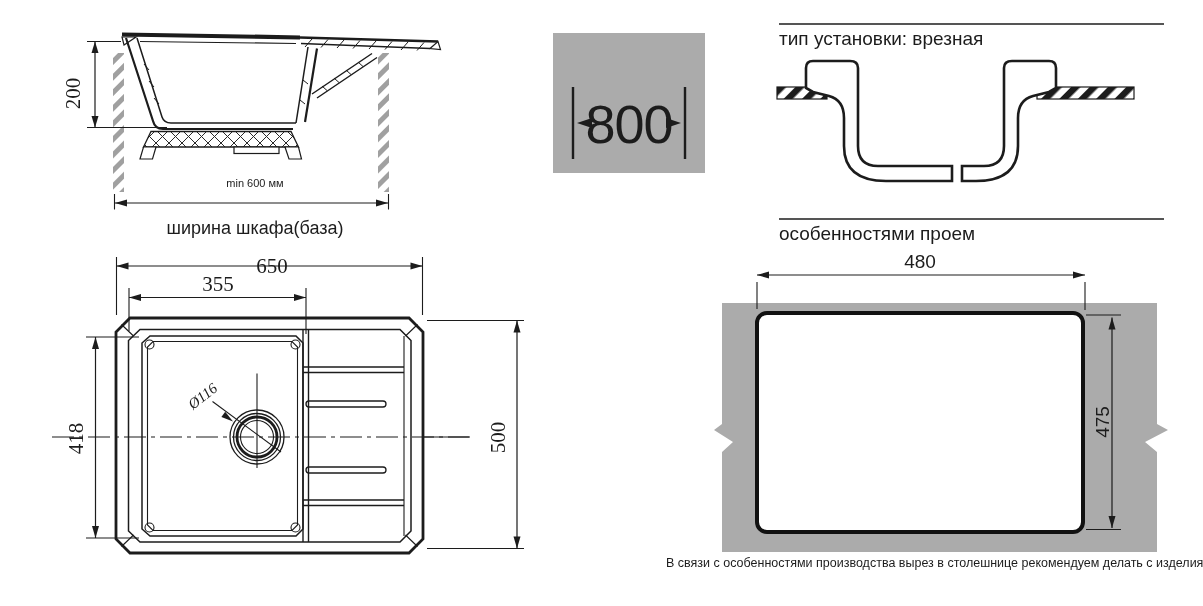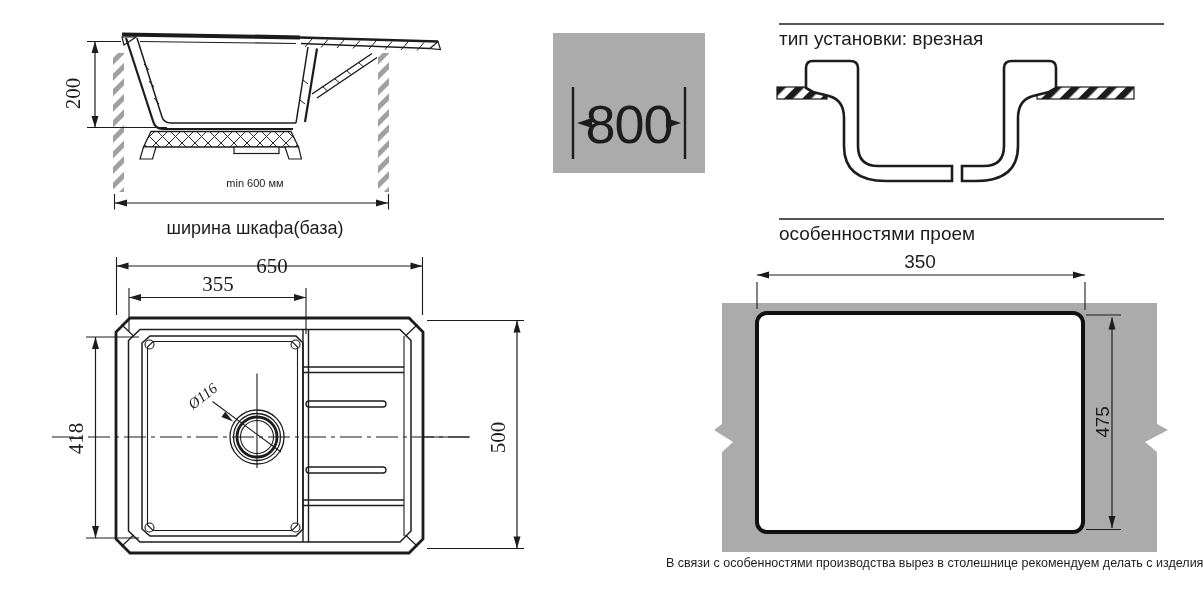--- a/index.html
+++ b/index.html
@@ -179,17 +179,17 @@
 <div class="txt label-sans ctr" style="left:185px;top:177px;width:140px;">min 600 мм</div>
 <div class="txt label-sans-lg ctr" style="left:145px;top:203px;width:220px;margin-top:15px;">ширина шкафа(база)</div>
 <div class="txt badge-num ctr" style="left:553px;top:93px;width:152px;">800</div>
 <div class="txt heading" style="left:779px;top:28px;">тип установки: врезная</div>
 <div class="txt heading" style="left:779px;top:223px;">особенностями проем</div>
 <div class="txt dim-serif ctr" style="left:242px;top:254px;width:60px;">650</div>
 <div class="txt dim-serif ctr" style="left:188px;top:272px;width:60px;">355</div>
 <div class="txt dim-serif rot90 ctr" style="left:46px;top:426px;width:60px;">418</div>
 <div class="txt dim-serif rot90 ctr" style="left:468px;top:425px;width:60px;">500</div>
 <div class="txt dia ctr" style="left:178px;top:388px;width:50px;">Ø116</div>
-<div class="txt dim-sans ctr" style="left:890px;top:251px;width:60px;">350</div>
+<div class="txt dim-sans ctr" style="left:890px;top:251px;width:60px;">480</div>
 <div class="txt dim-sans rot90 ctr" style="left:1073px;top:411px;width:60px;">475</div>
 <div class="txt note" style="left:666px;top:556px;">В связи с особенностями производства вырез в столешнице рекомендуем делать с изделия.</div>
 
 </div>
 
 </body></html>

